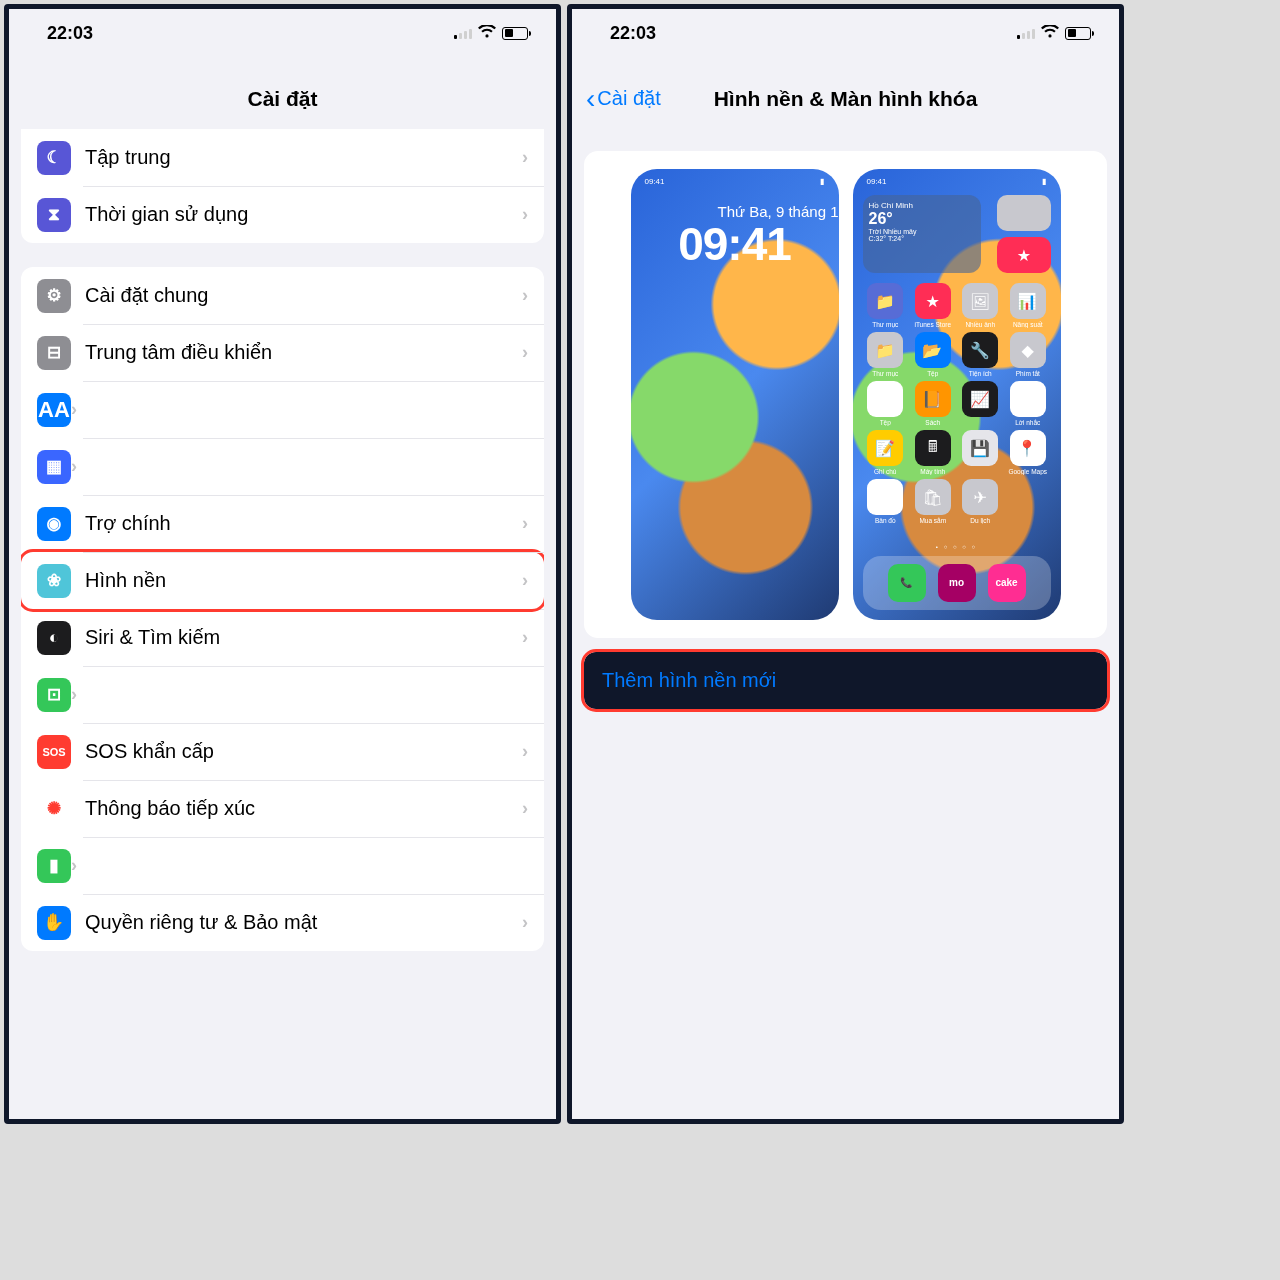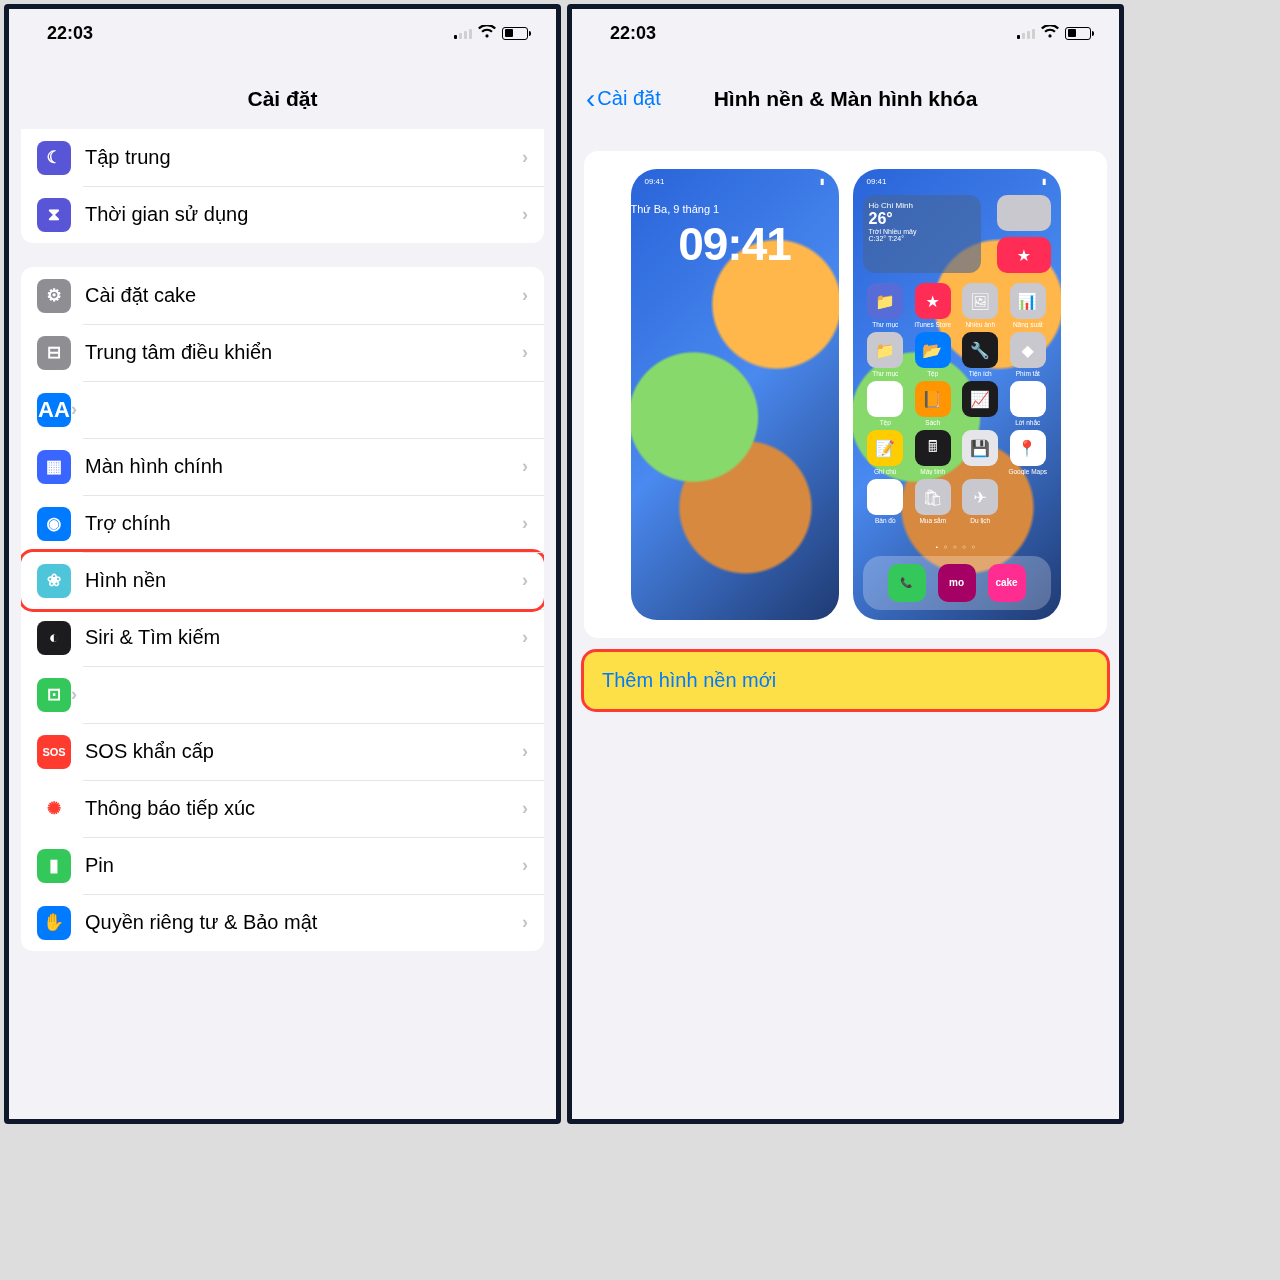--- a/index.html
+++ b/index.html
@@ -128,39 +128,39 @@
     border-radius: 26px;
     background: radial-gradient(circle at 70% 30%, #ffb64a 0%, #ffb64a 18%, transparent 19%),
                 radial-gradient(circle at 30% 55%, #86d96a 0%, #86d96a 22%, transparent 23%),
                 radial-gradient(circle at 55% 75%, #d78a3f 0%, #d78a3f 18%, transparent 19%),
                 linear-gradient(135deg, #2964d9 0%, #4a89ef 50%, #1f3a72 100%);
     position: relative;
     overflow: hidden;
     color: #fff;
   }
   .phone .p-status { position:absolute; top:8px; left:0; right:0; font-size:8px; display:flex; justify-content:space-between; padding:0 14px; align-items:center;}
-  .lock-date { position:absolute; top:34px; width:100%; text-align:left; font-size:11px; }
+  .lock-date { position:absolute; top:34px; width:100%; text-align:right; font-size:15px; }
   .lock-time { position:absolute; top:48px; width:100%; text-align:center; font-size:46px; font-weight:700; letter-spacing:-1px; }
 
   .home-widgets { position:absolute; top:26px; left:10px; right:10px; display:flex; gap:16px; }
   .hw-big { flex: 2; height:78px; background:rgba(70,100,150,0.6); border-radius:12px; padding:6px; font-size:8px; }
   .hw-big .temp { font-size:16px; font-weight:600; }
   .hw-col { flex:1; display:flex; flex-direction:column; gap:6px; }
   .hw-app { flex:1; border-radius:10px; display:flex; align-items:center; justify-content:center; font-size:16px; }
   .app-grid { position:absolute; top:114px; left:10px; right:10px; display:grid; grid-template-columns:repeat(4,1fr); gap:4px 2px; }
   .app { display:flex; flex-direction:column; align-items:center; }
   .app .ai { width:36px; height:36px; border-radius:9px; display:flex; align-items:center; justify-content:center; font-size:16px; }
   .app .al { font-size:6.5px; margin-top:2px; color:#fff; text-align:center; white-space:nowrap; overflow:hidden; }
   .dock { position:absolute; bottom:10px; left:10px; right:10px; height:54px; background:rgba(255,255,255,0.25); border-radius:18px; display:flex; align-items:center; justify-content:center; gap:12px; }
   .dock .ai { width:38px; height:38px; border-radius:10px; display:flex; align-items:center; justify-content:center; font-size:16px; color:#fff; }
   .page-dots { position:absolute; bottom:70px; width:100%; text-align:center; font-size:6px; color:#fff; letter-spacing:2px; }
 
   .add-btn-wrap { margin: 14px 12px 0; }
   .add-btn {
-    background: #fde047;
+    background: #0f172a;
     border-radius: 12px;
     padding: 17px 18px;
     font-size: 20px;
     color: #007aff;
     outline: 3px solid #ff3b30;
   }
 </style>
 </head>
 <body>
 
@@ -196,35 +196,34 @@
         </div>
         <div class="row">
           <div class="icon-box" style="background: rgb(88, 86, 214); font-size: 17px; font-weight: 600;">⧗</div>
           <div class="label">Thời gian sử dụng</div>
           <div class="chevron">›</div>
         </div>
       </div>
     <div class="group" id="group2">
         <div class="row">
           <div class="icon-box" style="background: rgb(142, 142, 147); font-size: 17px; font-weight: 600;">⚙</div>
-          <div class="label">Cài đặt cake</div>
+          <div class="label">Cài đặt chung</div>
           <div class="chevron">›</div>
         </div>
         <div class="row">
           <div class="icon-box" style="background: rgb(142, 142, 147); font-size: 17px; font-weight: 600;">⊟</div>
           <div class="label">Trung tâm điều khiển</div>
           <div class="chevron">›</div>
         </div>
         <div class="row">
           <div class="icon-box" style="background: rgb(0, 122, 255); font-size: 22px; font-weight: 600;">AA</div>
           <div class="chevron">›</div>
         </div>
         <div class="row">
           <div class="icon-box" style="background: rgb(58, 102, 255); font-size: 17px; font-weight: 600;">▦</div>
-          <div class="label">Màn hình chính</div>
           <div class="chevron">›</div>
         </div>
         <div class="row">
           <div class="icon-box" style="background: rgb(0, 122, 255); font-size: 17px; font-weight: 600;">◉</div>
           <div class="label">Trợ chính</div>
           <div class="chevron">›</div>
         </div>
         <div class="row highlight-red">
           <div class="icon-box" style="background: rgb(79, 197, 217); font-size: 17px; font-weight: 600;">❀</div>
           <div class="label">Hình nền</div>
@@ -244,21 +243,20 @@
           <div class="label">SOS khẩn cấp</div>
           <div class="chevron">›</div>
         </div>
         <div class="row">
           <div class="icon-box" style="background: rgb(255, 255, 255); color: rgb(255, 59, 48); font-size: 17px; font-weight: 600;">✺</div>
           <div class="label">Thông báo tiếp xúc</div>
           <div class="chevron">›</div>
         </div>
         <div class="row">
           <div class="icon-box" style="background: rgb(52, 199, 89); font-size: 17px; font-weight: 600;">▮</div>
-          <div class="label">Pin</div>
           <div class="chevron">›</div>
         </div>
         <div class="row">
           <div class="icon-box" style="background: rgb(0, 122, 255); font-size: 17px; font-weight: 600;">✋</div>
           <div class="label">Quyền riêng tư &amp; Bảo mật</div>
           <div class="chevron">›</div>
         </div>
       </div>
 
   </div>

